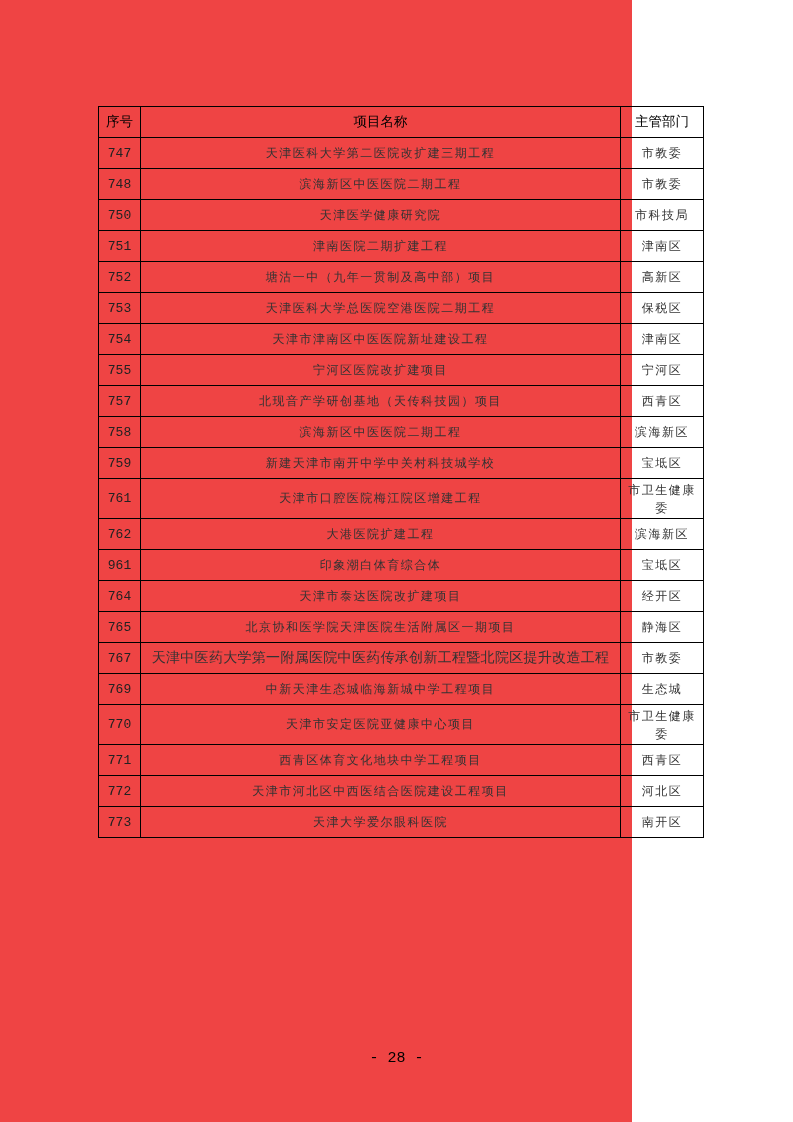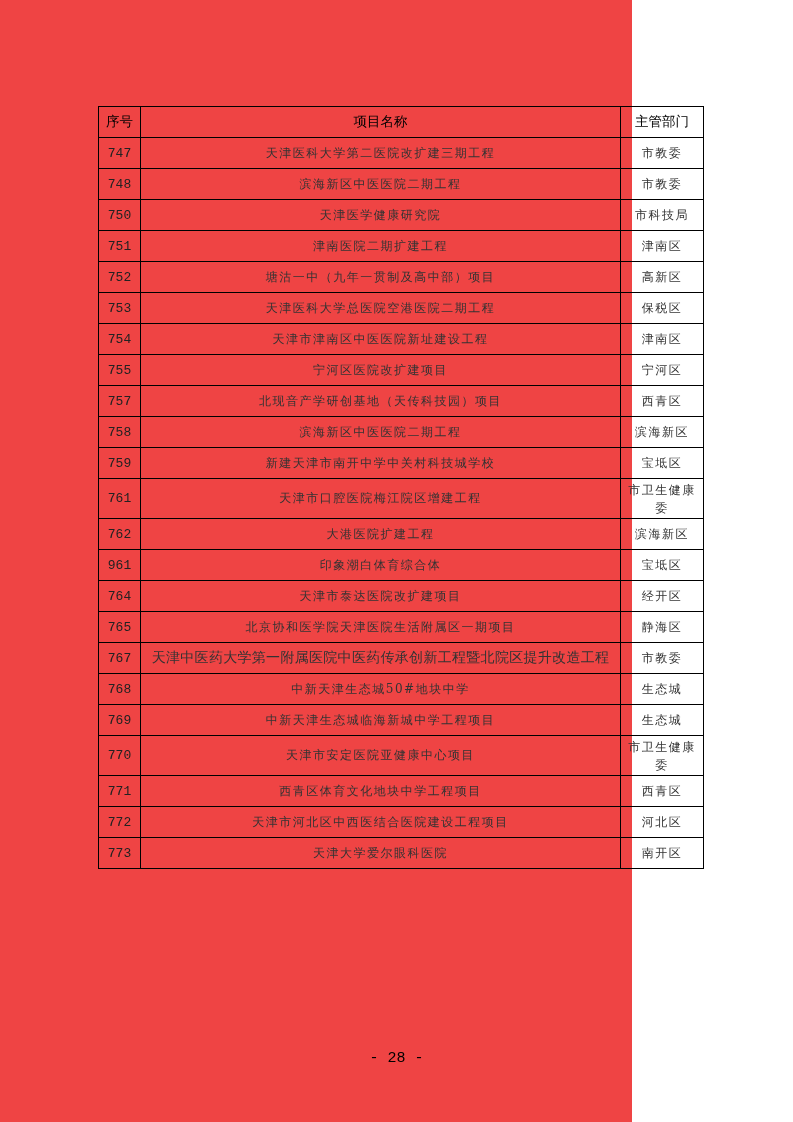--- a/index.html
+++ b/index.html
@@ -113,25 +113,20 @@
           <td class="num">765</td>
           <td>北京协和医学院天津医院生活附属区一期项目</td>
           <td class="dept">静海区</td>
         </tr>
       <tr>
           <td class="num">767</td>
           <td style="letter-spacing:0.3px;font-size:14px">天津中医药大学第一附属医院中医药传承创新工程暨北院区提升改造工程</td>
           <td class="dept">市教委</td>
         </tr>
       <tr>
-          <td class="num">768</td>
-          <td>中新天津生态城50#地块中学</td>
-          <td class="dept">生态城</td>
-        </tr>
-      <tr>
           <td class="num">769</td>
           <td>中新天津生态城临海新城中学工程项目</td>
           <td class="dept">生态城</td>
         </tr>
       <tr class="tall">
           <td class="num">770</td>
           <td>天津市安定医院亚健康中心项目</td>
           <td class="dept">市卫生健康委</td>
         </tr>
       <tr>

